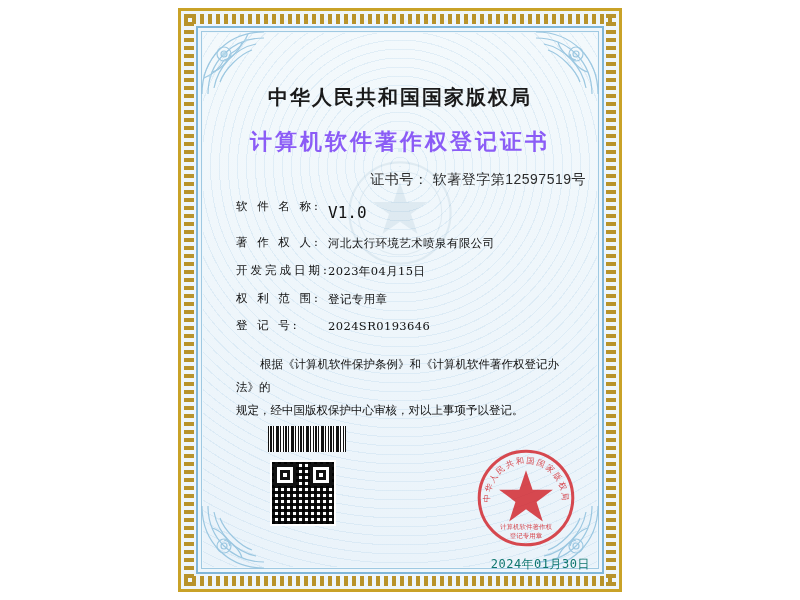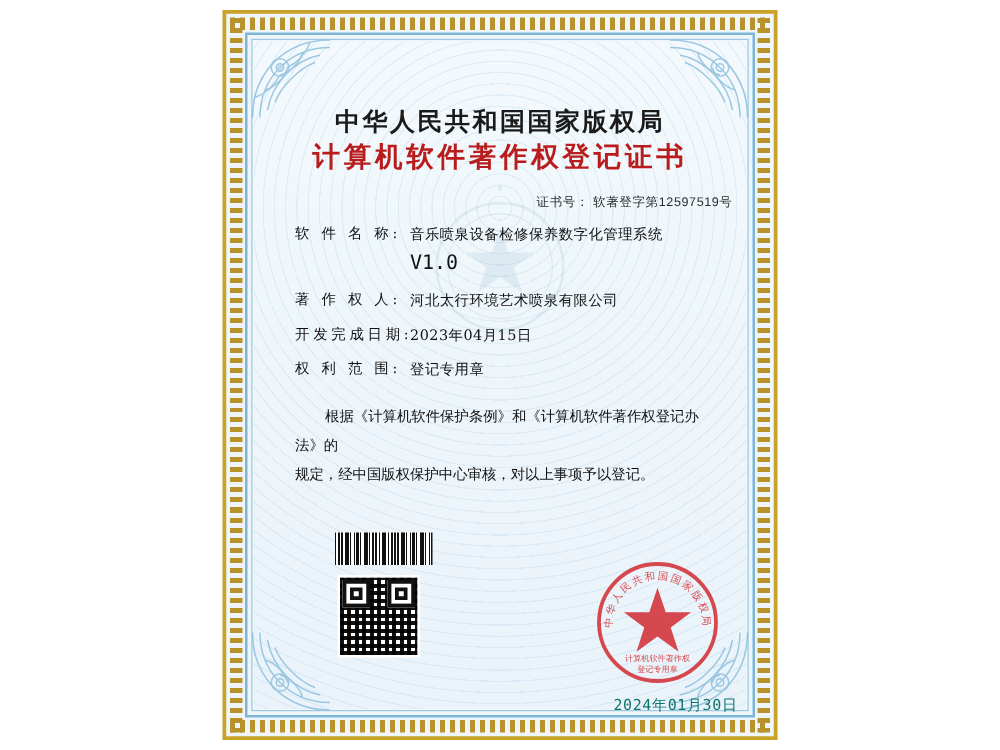--- a/index.html
+++ b/index.html
@@ -117,27 +117,28 @@
     font-weight: bold;
     color: #1a1a1a;
     letter-spacing: 2px;
     margin-top: 46px;
   }
   .title-sub {
     text-align: center;
     font-family: "DejaVu Serif", "Liberation Serif", serif;
     font-size: 22px;
     font-weight: bold;
-    color: #b91c1c;
+    color: #8b5cf6;
     letter-spacing: 3px;
+    margin-top: 16px;
   }
 
   .cert-no {
     text-align: right;
-    font-size: 10px;
+    font-size: 14px;
     color: #2b2b2b;
     margin-top: 14px;
     padding-right: 4px;
     letter-spacing: 0.5px;
   }
 
   .fields {
     margin-top: 10px;
     padding-left: 26px;
     padding-right: 10px;
@@ -341,21 +342,20 @@
       <div class="title-main">中华人民共和国国家版权局</div>
       <div class="title-sub">计算机软件著作权登记证书</div>
 
       <div class="cert-no">证书号：    软著登字第12597519号</div>
 
       <div class="fields">
 
         <div class="field-row">
           <div class="field-label">软 件 名 称:</div>
           <div class="field-value">
-            <span>音乐喷泉设备检修保养数字化管理系统</span>
             <span class="ver">V1.0</span>
           </div>
         </div>
 
         <div class="field-row gap-top">
           <div class="field-label">著 作 权 人:</div>
           <div class="field-value">河北太行环境艺术喷泉有限公司</div>
         </div>
 
         <div class="field-row gap-top">
@@ -363,20 +363,24 @@
           <div class="field-value">2023年04月15日</div>
         </div>
 
 
 
         <div class="field-row">
           <div class="field-label">权 利 范 围:</div>
           <div class="field-value">登记专用章</div>
         </div>
 
+        <div class="field-row">
+          <div class="field-label">登 记 号:</div>
+          <div class="field-value">2024SR0193646</div>
+        </div>
 
       </div>
 
       <div class="statement">
         <p class="indent">根据《计算机软件保护条例》和《计算机软件著作权登记办法》的</p>
         <p>规定，经中国版权保护中心审核，对以上事项予以登记。</p>
       </div>
 
     </div>
 

